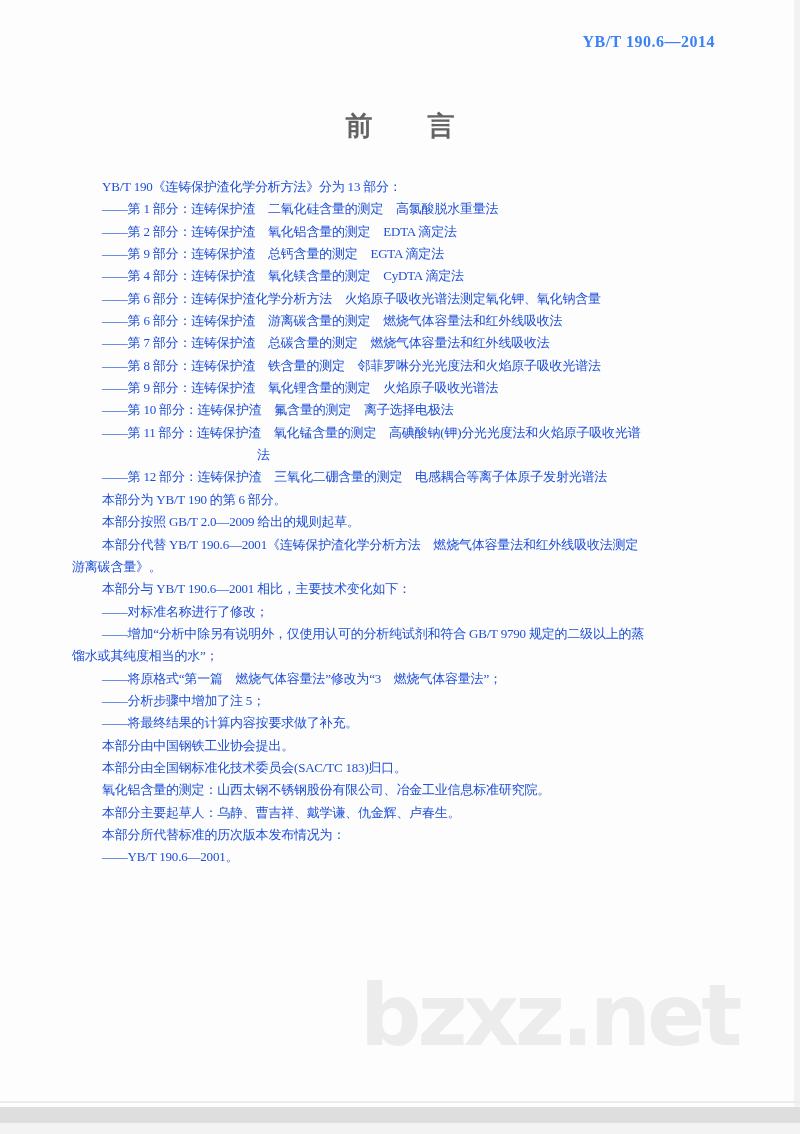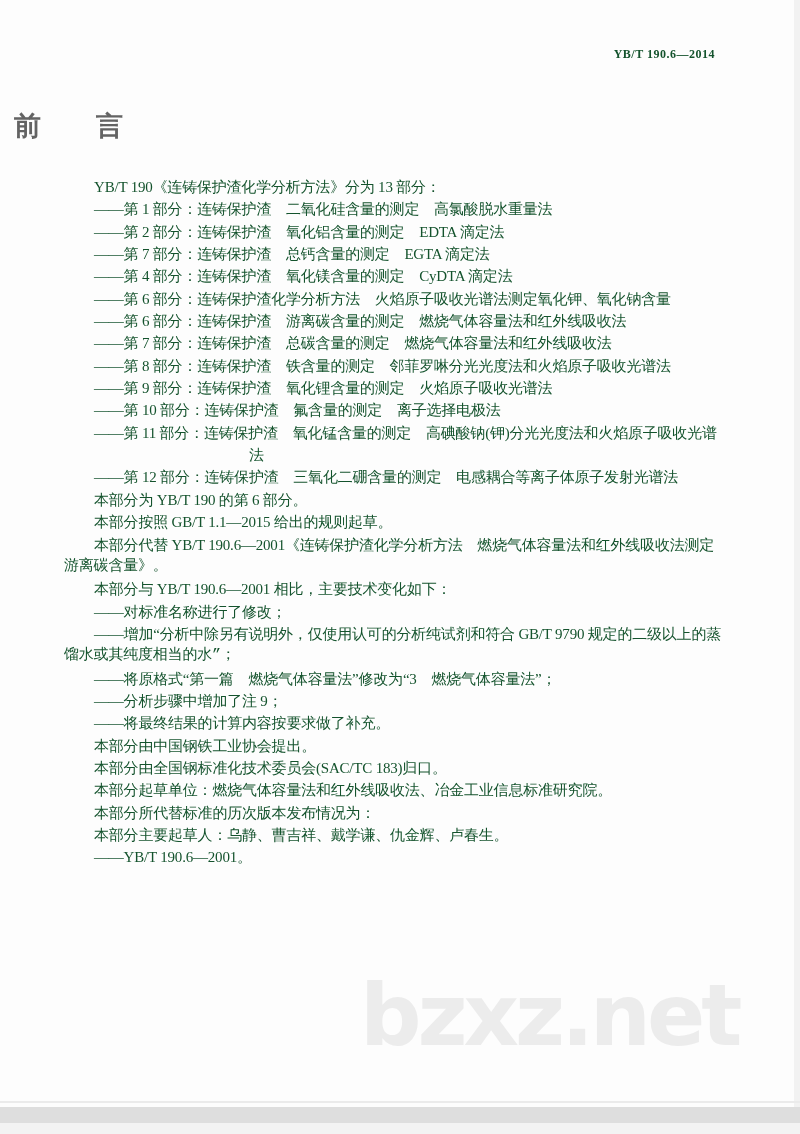--- a/index.html
+++ b/index.html
@@ -9,50 +9,51 @@
     position: relative;
     overflow: hidden;
     font-family: "Liberation Serif", serif;
   }
   .page {
     position: absolute; inset: 0;
     background: #fdfdfd;
   }
   .std-number {
     position: absolute;
-    top: 47px; right: 85px;
-    font-size: 12px;
+    top: 33px; right: 85px;
+    font-size: 16px;
     font-weight: bold;
-    color: #14532d;
+    color: #3b82f6;
     letter-spacing: 0.5px;
     white-space: pre;
   }
   .doc-title {
     position: absolute;
     top: 108px; left: 0; width: 100%;
     margin: 0;
+    text-align: center;
     font-size: 27px;
     font-weight: bold;
     color: #636363;
     letter-spacing: 14px;
     text-indent: 14px;
     white-space: pre;
   }
   .body-text {
     position: absolute;
-    left: 64px; top: 176px;
+    left: 72px; top: 176px;
     width: 660px;
-    font-size: 15px;
+    font-size: 13px;
     line-height: 22.35px;
-    color: #14532d;
+    color: #1d4ed8;
     letter-spacing: -0.2px;
   }
   .line { white-space: pre; }
   .line.p   { padding-left: 30px; }
-  .line.cont{ padding-left: 0; font-family: Liberation Mono, monospace; }
+  .line.cont{ padding-left: 0; }
   .line.col { padding-left: 185px; }
   .watermark {
     position: absolute;
     left: 360px; top: 972px;
     font-family: "DejaVu Sans", sans-serif;
     font-weight: bold;
     font-size: 86px;
     line-height: 1;
     color: #ececec;
     letter-spacing: -4px;
@@ -89,47 +90,47 @@
 <div class="page">
 
   <div class="std-number">YB/T 190.6—2014</div>
 
   <h1 class="doc-title">前　言</h1>
 
   <div class="body-text" id="body-lines">
       <div class="line p">YB/T 190《连铸保护渣化学分析方法》分为 13 部分：</div>
       <div class="line p">——第 1 部分：连铸保护渣　二氧化硅含量的测定　高氯酸脱水重量法</div>
       <div class="line p">——第 2 部分：连铸保护渣　氧化铝含量的测定　EDTA 滴定法</div>
-      <div class="line p">——第 7 部分：连铸保护渣　总钙含量的测定　EGTA 滴定法</div>
+      <div class="line p">——第 9 部分：连铸保护渣　总钙含量的测定　EGTA 滴定法</div>
       <div class="line p">——第 4 部分：连铸保护渣　氧化镁含量的测定　CyDTA 滴定法</div>
       <div class="line p">——第 6 部分：连铸保护渣化学分析方法　火焰原子吸收光谱法测定氧化钾、氧化钠含量</div>
       <div class="line p">——第 6 部分：连铸保护渣　游离碳含量的测定　燃烧气体容量法和红外线吸收法</div>
       <div class="line p">——第 7 部分：连铸保护渣　总碳含量的测定　燃烧气体容量法和红外线吸收法</div>
       <div class="line p">——第 8 部分：连铸保护渣　铁含量的测定　邻菲罗啉分光光度法和火焰原子吸收光谱法</div>
       <div class="line p">——第 9 部分：连铸保护渣　氧化锂含量的测定　火焰原子吸收光谱法</div>
       <div class="line p">——第 10 部分：连铸保护渣　氟含量的测定　离子选择电极法</div>
       <div class="line p">——第 11 部分：连铸保护渣　氧化锰含量的测定　高碘酸钠(钾)分光光度法和火焰原子吸收光谱</div>
       <div class="line col">法</div>
       <div class="line p">——第 12 部分：连铸保护渣　三氧化二硼含量的测定　电感耦合等离子体原子发射光谱法</div>
       <div class="line p">本部分为 YB/T 190 的第 6 部分。</div>
-      <div class="line p">本部分按照 GB/T 1.1—2015 给出的规则起草。</div>
+      <div class="line p">本部分按照 GB/T 2.0—2009 给出的规则起草。</div>
       <div class="line p">本部分代替 YB/T 190.6—2001《连铸保护渣化学分析方法　燃烧气体容量法和红外线吸收法测定</div>
       <div class="line cont">游离碳含量》。</div>
       <div class="line p">本部分与 YB/T 190.6—2001 相比，主要技术变化如下：</div>
       <div class="line p">——对标准名称进行了修改；</div>
       <div class="line p">——增加“分析中除另有说明外，仅使用认可的分析纯试剂和符合 GB/T 9790 规定的二级以上的蒸</div>
       <div class="line cont">馏水或其纯度相当的水”；</div>
       <div class="line p">——将原格式“第一篇　燃烧气体容量法”修改为“3　燃烧气体容量法”；</div>
-      <div class="line p">——分析步骤中增加了注 9；</div>
+      <div class="line p">——分析步骤中增加了注 5；</div>
       <div class="line p">——将最终结果的计算内容按要求做了补充。</div>
       <div class="line p">本部分由中国钢铁工业协会提出。</div>
       <div class="line p">本部分由全国钢标准化技术委员会(SAC/TC 183)归口。</div>
-      <div class="line p">本部分起草单位：燃烧气体容量法和红外线吸收法、冶金工业信息标准研究院。</div>
+      <div class="line p">氧化铝含量的测定：山西太钢不锈钢股份有限公司、冶金工业信息标准研究院。</div>
+      <div class="line p">本部分主要起草人：乌静、曹吉祥、戴学谦、仇金辉、卢春生。</div>
       <div class="line p">本部分所代替标准的历次版本发布情况为：</div>
-      <div class="line p">本部分主要起草人：乌静、曹吉祥、戴学谦、仇金辉、卢春生。</div>
       <div class="line p">——YB/T 190.6—2001。</div>
     </div>
 
   <div class="watermark">bzxz.net</div>
 
   <div class="scan-edge-right"></div>
   <div class="scan-line-bottom"></div>
   <div class="scan-band-bottom"></div>
   <div class="scan-band-below"></div>
 

